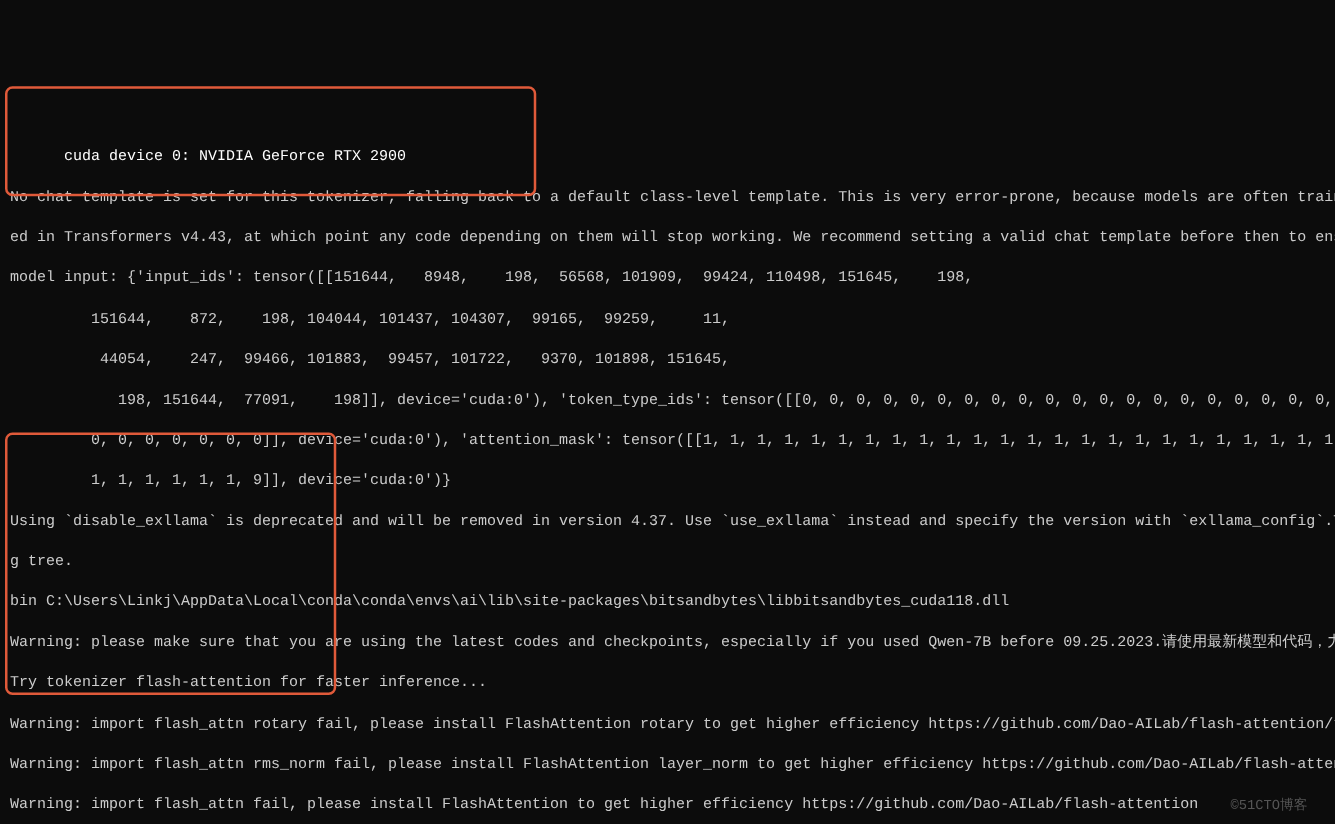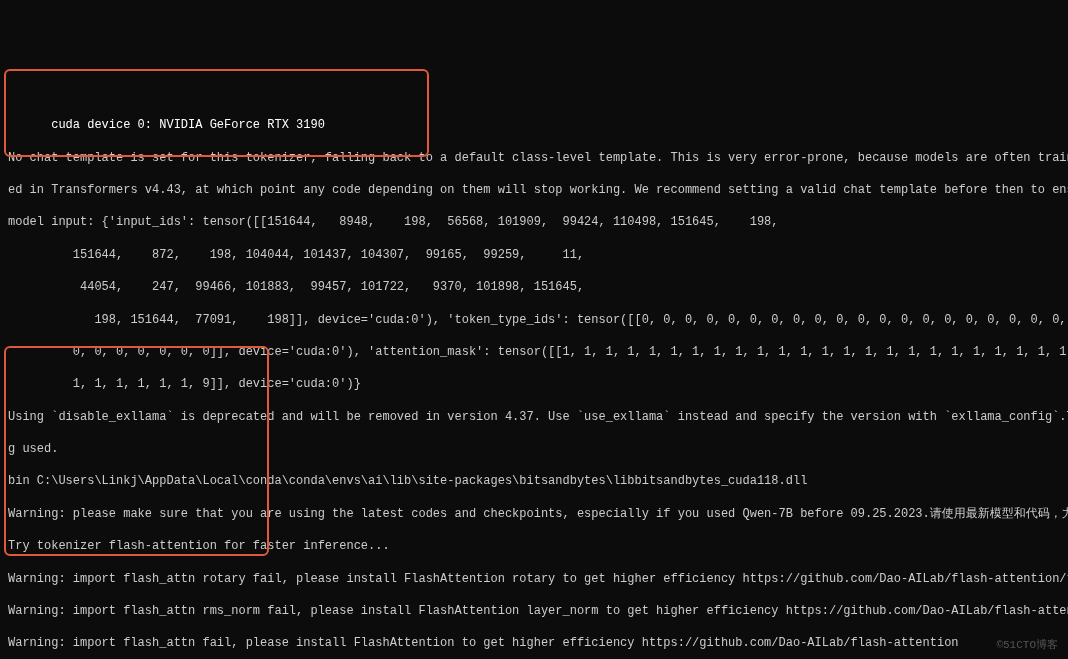--- a/index.html
+++ b/index.html
@@ -40,45 +40,45 @@
       top: 346px;
       left: 4px;
       width: 265px;
       height: 210px;
     }
     .white-text {
       color: #ffffff;
     }
     .watermark {
       position: absolute;
-      right: 10px;
+      right: 22px;
       bottom: 6px;
       color: #555;
       font-size: 11px;
     }
   </style>
 </head>
 <body>
 
 
 
 <div class="highlight-box box1"></div>
 <div class="highlight-box box2"></div>
 
-<div class="line white-text">      cuda device 0: NVIDIA GeForce RTX 3190</div>
+<div class="line white-text">      cuda device 0: NVIDIA GeForce RTX 2900</div>
 <div class="line">No chat template is set for this tokenizer, falling back to a default class-level template. This is very error-prone, because models are often trained w</div>
 <div class="line">ed in Transformers v4.43, at which point any code depending on them will stop working. We recommend setting a valid chat template before then to ensure</div>
 <div class="line">model input: {'input_ids': tensor([[151644,   8948,    198,  56568, 101909,  99424, 110498, 151645,    198,</div>
 <div class="line">         151644,    872,    198, 104044, 101437, 104307,  99165,  99259,     11,</div>
 <div class="line">          44054,    247,  99466, 101883,  99457, 101722,   9370, 101898, 151645,</div>
 <div class="line">            198, 151644,  77091,    198]], device='cuda:0'), 'token_type_ids': tensor([[0, 0, 0, 0, 0, 0, 0, 0, 0, 0, 0, 0, 0, 0, 0, 0, 0, 0, 0, 0, 0, 0, 0, 0,</div>
 <div class="line">         0, 0, 0, 0, 0, 0, 0]], device='cuda:0'), 'attention_mask': tensor([[1, 1, 1, 1, 1, 1, 1, 1, 1, 1, 1, 1, 1, 1, 1, 1, 1, 1, 1, 1, 1, 1, 1, 1,</div>
 <div class="line">         1, 1, 1, 1, 1, 1, 9]], device='cuda:0')}</div>
 <div class="line">Using `disable_exllama` is deprecated and will be removed in version 4.37. Use `use_exllama` instead and specify the version with `exllama_config`.The v</div>
-<div class="line">g used.</div>
+<div class="line">g tree.</div>
 <div class="line">bin C:\Users\Linkj\AppData\Local\conda\conda\envs\ai\lib\site-packages\bitsandbytes\libbitsandbytes_cuda118.dll</div>
 <div class="line">Warning: please make sure that you are using the latest codes and checkpoints, especially if you used Qwen-7B before 09.25.2023.请使用最新模型和代码，力</div>
 <div class="line">Try tokenizer flash-attention for faster inference...</div>
 <div class="line">Warning: import flash_attn rotary fail, please install FlashAttention rotary to get higher efficiency https://github.com/Dao-AILab/flash-attention/tree/</div>
 <div class="line">Warning: import flash_attn rms_norm fail, please install FlashAttention layer_norm to get higher efficiency https://github.com/Dao-AILab/flash-attention</div>
 <div class="line">Warning: import flash_attn fail, please install FlashAttention to get higher efficiency https://github.com/Dao-AILab/flash-attention</div>
 
 
 
 

